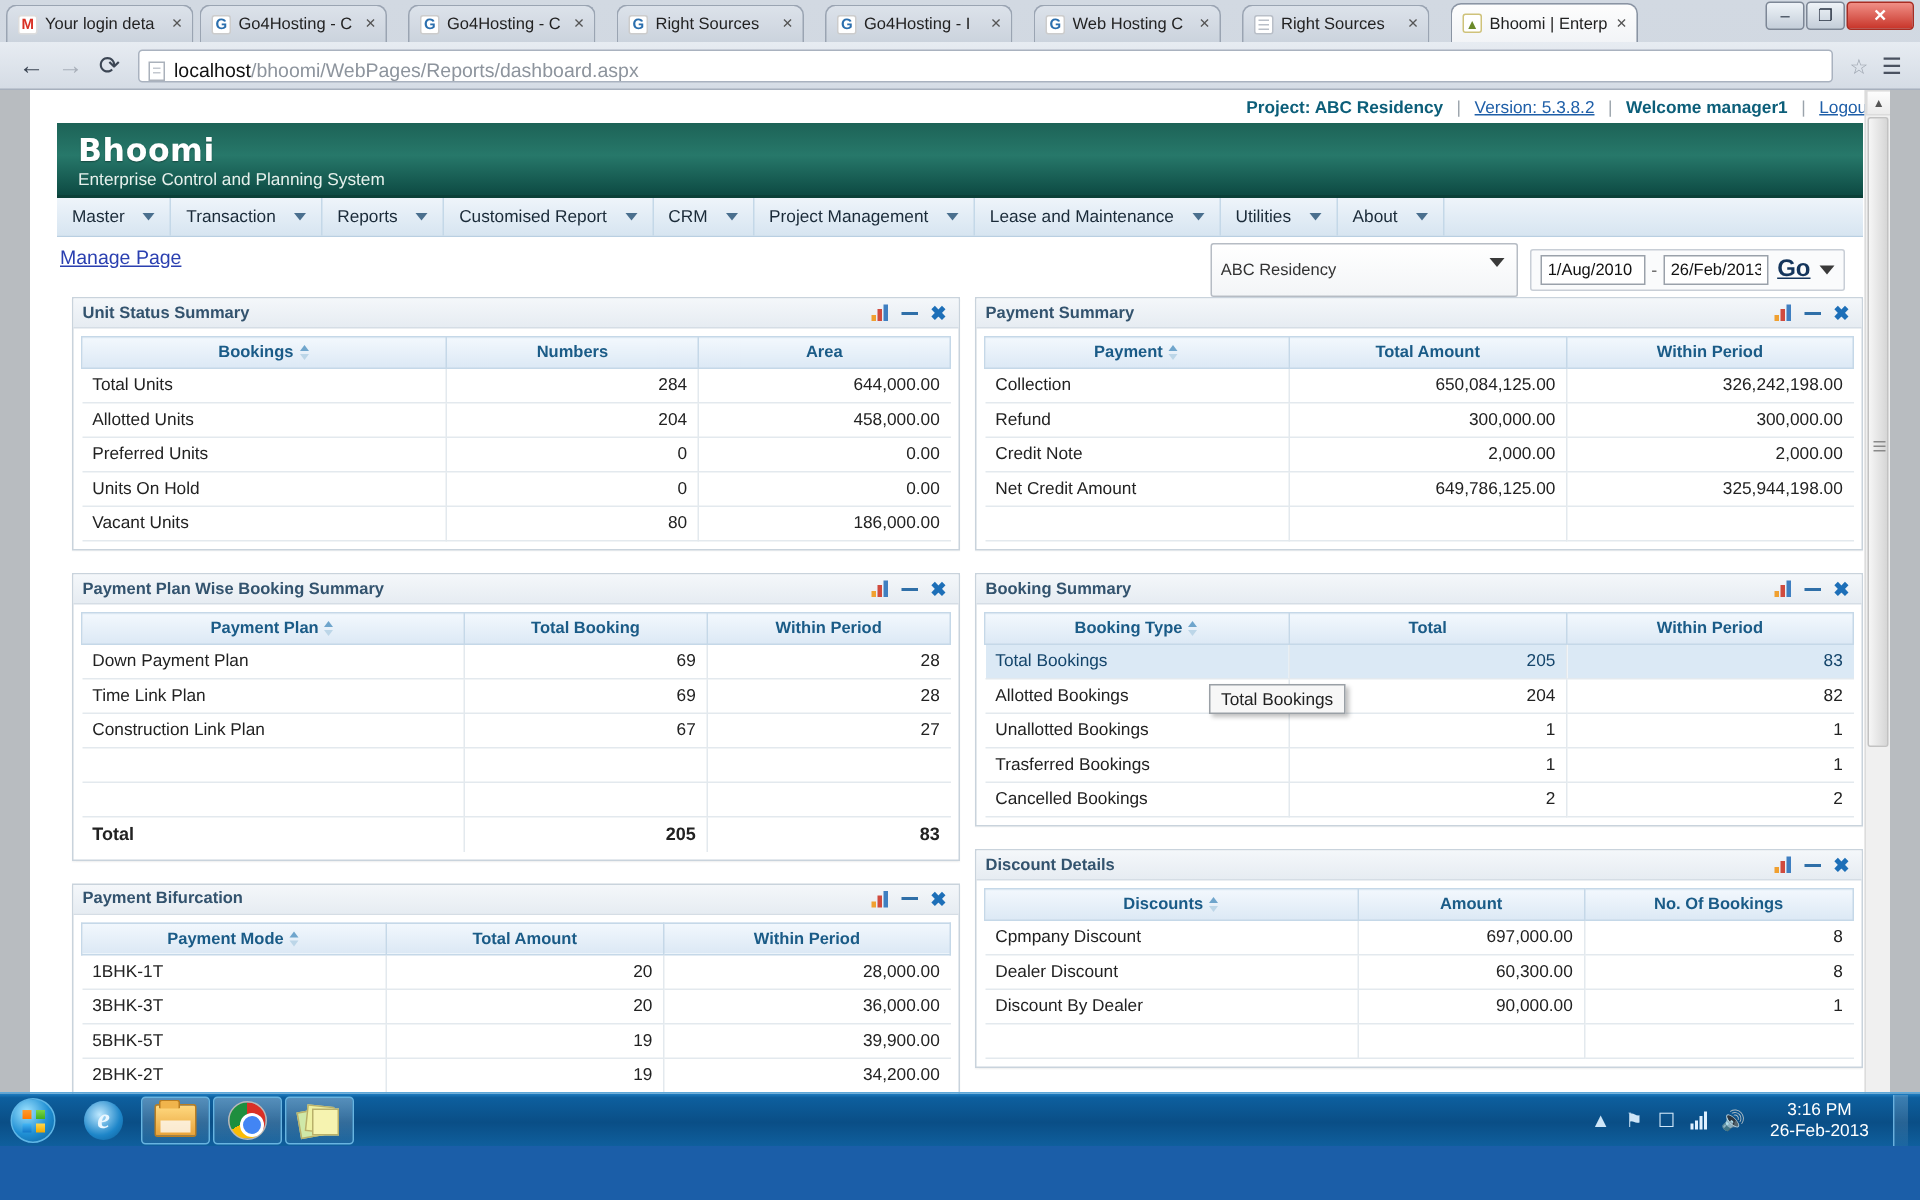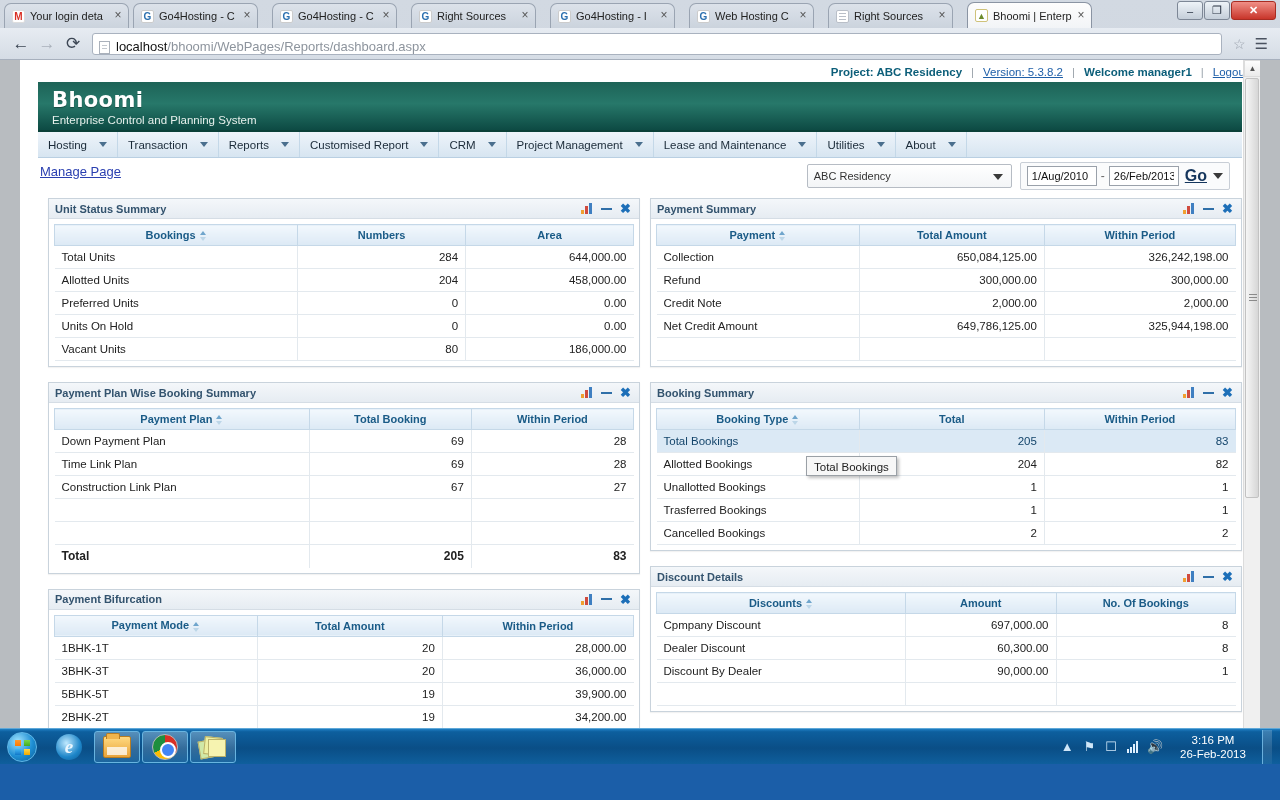--- a/index.html
+++ b/index.html
@@ -108,21 +108,21 @@
   .menuitem { display:flex; align-items:center; gap:12px; padding:0 10px;
     font-size:11.5px; color:#1a2a38; border-right:1px solid #c4d8e8; cursor:default; }
   .menuitem .caret { width:0;height:0;border-left:4px solid transparent;
     border-right:4px solid transparent;border-top:5px solid #4a6f8e; }
 
   
   .toolrow { margin:0 18px; height:40px; position:relative; }
   .managepage { position:absolute; left:2px; top:6px; font-size:13px;
     color:#2a3fb0; }
   .filterbox { position:absolute; right:12px; top:4px; display:flex; align-items:center; gap:8px; }
-  .sel { width:205px; height:24px; background:linear-gradient(#fff,#f3f5f7);
+  .sel { width:205px; height:36px; background:linear-gradient(#fff,#f3f5f7);
     border:1px solid #b6bcc4; border-radius:2px; display:flex; align-items:center;
     padding:0 6px; font-size:11px; color:#333; position:relative; }
   .sel .dd { position:absolute; right:8px; top:9px; width:0;height:0;
     border-left:5px solid transparent;border-right:5px solid transparent;border-top:6px solid #3a3a3a;}
   .dategrp { display:flex; align-items:center; gap:4px;
     background:#fafbfc; border:1px solid #c8ced6; padding:3px 6px; border-radius:2px; }
   .dtin { width:70px; height:20px; border:1px solid #9aa1aa; background:#fff;
     font-size:11px; padding:0 4px; color:#111; font-family:"Liberation Sans",sans-serif;}
   .dash { color:#666; }
   .gobtn { font-size:16px; font-weight:bold; color:#14355c; text-decoration:underline; padding:0 2px; }
@@ -313,21 +313,21 @@
         <a href="#">Logout</a>
       </div>
 
       <div class="banner">
         <h1>Bhoomi</h1>
         <div class="sub">Enterprise Control and Planning System</div>
       </div>
 
       <div class="menubar">
         <div class="menuitem">
-          <span>Hosting</span>
+          <span>Master</span>
           <span class="caret"></span>
         </div>
         <div class="menuitem">
           <span>Transaction</span>
           <span class="caret"></span>
         </div>
         <div class="menuitem">
           <span>Reports</span>
           <span class="caret"></span>
         </div>

